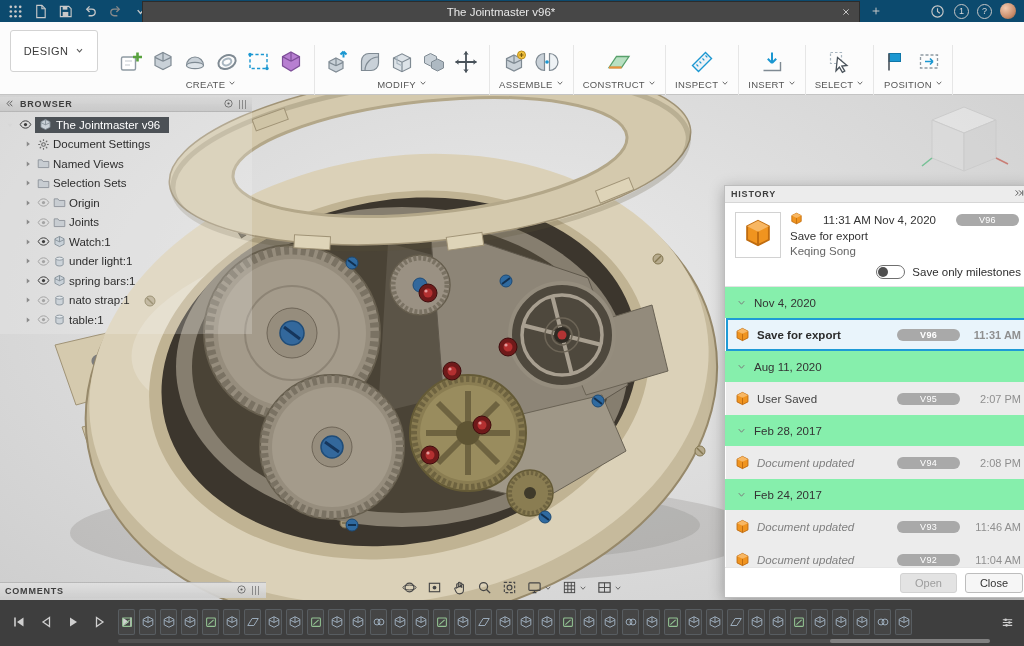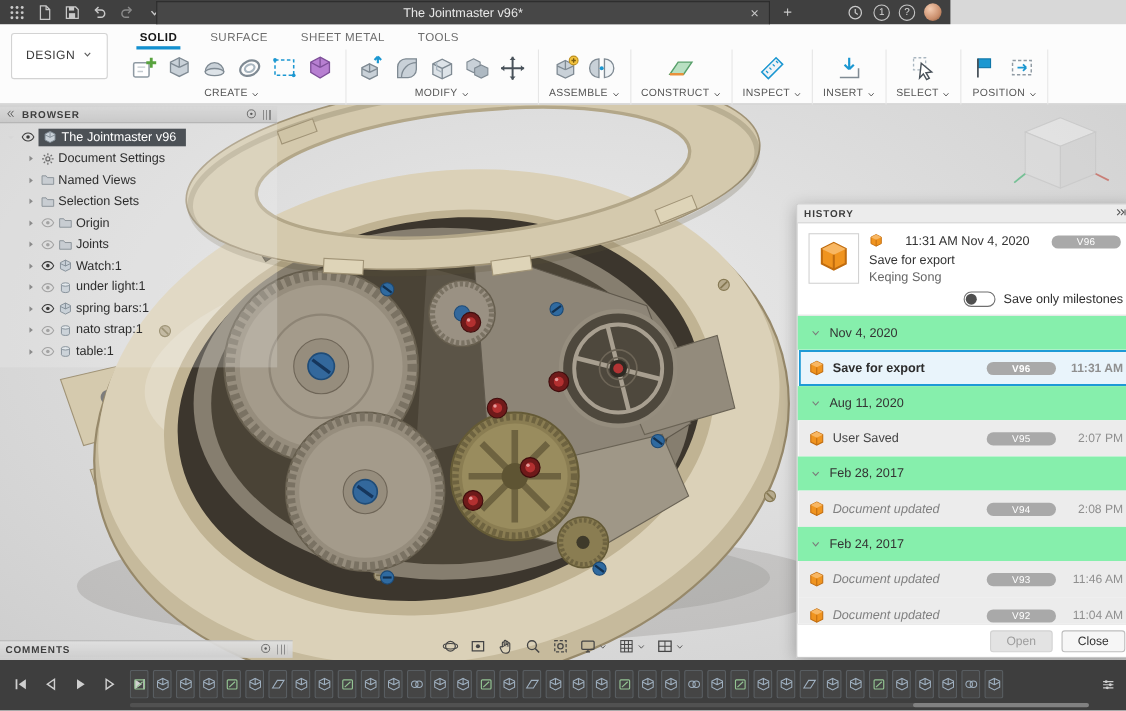--- a/index.html
+++ b/index.html
@@ -1,41 +1,41 @@
 <!DOCTYPE html>
 <html><head>
 <meta charset="utf-8">
 <style>
 *{margin:0;padding:0;box-sizing:border-box}
 html,body{width:1024px;height:646px}
 body{font-family:"Liberation Sans",sans-serif;position:relative;overflow:hidden;background:#d8d8d8}
 
 
-.titlebar{position:absolute;left:0;top:0;width:864px;height:22px;background:#404040;z-index:60}
+.titlebar{position:absolute;left:0;top:0;width:1024px;height:22px;background:#0c4a6e;z-index:60}
 .tb-left{position:absolute;left:6px;top:0;height:22px;display:flex;align-items:center;gap:7px}
 .tb-btn{width:18px;height:18px;display:flex;align-items:center;justify-content:center}
 .tb-tab{position:absolute;left:142px;right:164px;top:1px;bottom:0;background:#474747;border:1px solid #2c2c2c;border-bottom:none;display:flex;align-items:center;justify-content:center;color:#e8e8e8;font-size:11.5px}
 .tb-close{position:absolute;right:5px;top:2px;width:16px;height:16px;display:flex;align-items:center;justify-content:center}
 .tb-plus{position:absolute;right:140px;top:3px;width:16px;height:16px;display:flex;align-items:center;justify-content:center}
 .tb-right{position:absolute;right:8px;top:0;height:22px;display:flex;align-items:center;gap:8px}
 .tb-circle{width:15px;height:15px;border:1px solid #c6c6c6;border-radius:50%;color:#d9d9d9;font-size:9px;display:flex;align-items:center;justify-content:center}
 .avatar{width:16px;height:16px;border-radius:50%;background:radial-gradient(circle at 35% 32%,#f3cbb0,#c98d6b 62%,#7e5236)}
 
 
 .ribbon{position:absolute;left:0;top:22px;width:1024px;height:73px;background:#fcfcfc;border-bottom:1px solid #c4c4c4;z-index:55}
 .design-box{position:absolute;left:10px;top:8px;width:88px;height:42px;background:#fff;border:1px solid #d3d3d3;border-radius:3px;display:flex;align-items:center;justify-content:center;gap:7px;font-size:11px;color:#3b3b3b;letter-spacing:.4px}
 .tabs{position:absolute;left:112px;top:0;height:23px;display:flex}
 .tab{padding:0 15px;display:flex;align-items:center;font-size:10.5px;letter-spacing:.4px;color:#6c6c6c;position:relative}
 .tab.active{color:#161616;font-weight:bold}
 .tab.active::after{content:"";position:absolute;left:12px;right:12px;bottom:0;height:3px;background:#1390cf}
 .groups{position:absolute;left:108px;top:23px;right:0;height:50px;display:flex}
 .tgroup{display:flex;flex-direction:column;align-items:center;padding:1px 9px 0;border-right:1px solid #e6e6e6}
 .gicons{display:flex;align-items:center;gap:4px;height:32px}
 .gicon{width:28px;height:28px;display:flex;align-items:center;justify-content:center;border-radius:2px}
-.glabel{display:flex;align-items:flex-end;gap:3px;font-size:9.5px;color:#555;margin-top:1px;letter-spacing:.3px}
+.glabel{display:flex;align-items:flex-start;gap:3px;font-size:9.5px;color:#555;margin-top:1px;letter-spacing:.3px}
 
 
 .canvas{position:absolute;left:0;top:95px;width:1024px;height:505px;background:radial-gradient(ellipse at 50% 40%,#eaeaea 0%,#d7d7d7 70%,#cecece 100%);overflow:hidden}
 #watch-svg{position:absolute;left:0;top:0}
 .viewcube{position:absolute;right:10px;top:2px;opacity:.55}
 
 
 .browser{position:absolute;left:0;top:2px;width:252px;background:rgba(248,248,248,.22);z-index:20}
 .panel-header{height:15px;display:flex;align-items:center;gap:5px;padding:0 4px;background:linear-gradient(rgba(216,216,216,.95),rgba(199,199,199,.9));border-bottom:1px solid rgba(150,150,150,.5);font-size:9px;font-weight:bold;letter-spacing:.8px;color:#3e3e3e}
 .spacer{flex:1}
@@ -169,26 +169,20 @@
   </div>
 </header>
 
 <div class="ribbon">
   <div class="design-box">
     <span>DESIGN</span>
     <span><svg width="9" height="9" viewBox="0 0 16 16">
           <path d="M3.5 5.5L8 10.5l4.5-5" fill="none" stroke="#5d5d5d" stroke-width="1.8"></path>
         </svg></span>
   </div>
-  <div class="tabs" id="tabs">
-      <div class="tab active">SOLID</div>
-      <div class="tab">SURFACE</div>
-      <div class="tab">SHEET METAL</div>
-      <div class="tab">TOOLS</div>
-    </div>
   <div class="groups" id="toolbar-groups">
       <div class="tgroup">
         <div class="gicons">
           <div class="gicon">
             <svg width="26" height="26" viewBox="0 0 26 26">
               <rect x="3.5" y="8" width="14" height="13" rx="1.5" fill="#fff" stroke="#8f9aa3" stroke-width="1.4"></rect>
               <path d="M7 12h7M7 16h5" stroke="#c3cad0" stroke-width="1.2"></path>
               <path d="M19.5 3.5v9M15 8h9" stroke="#58a23e" stroke-width="2.6"></path>
             </svg>
           </div>

